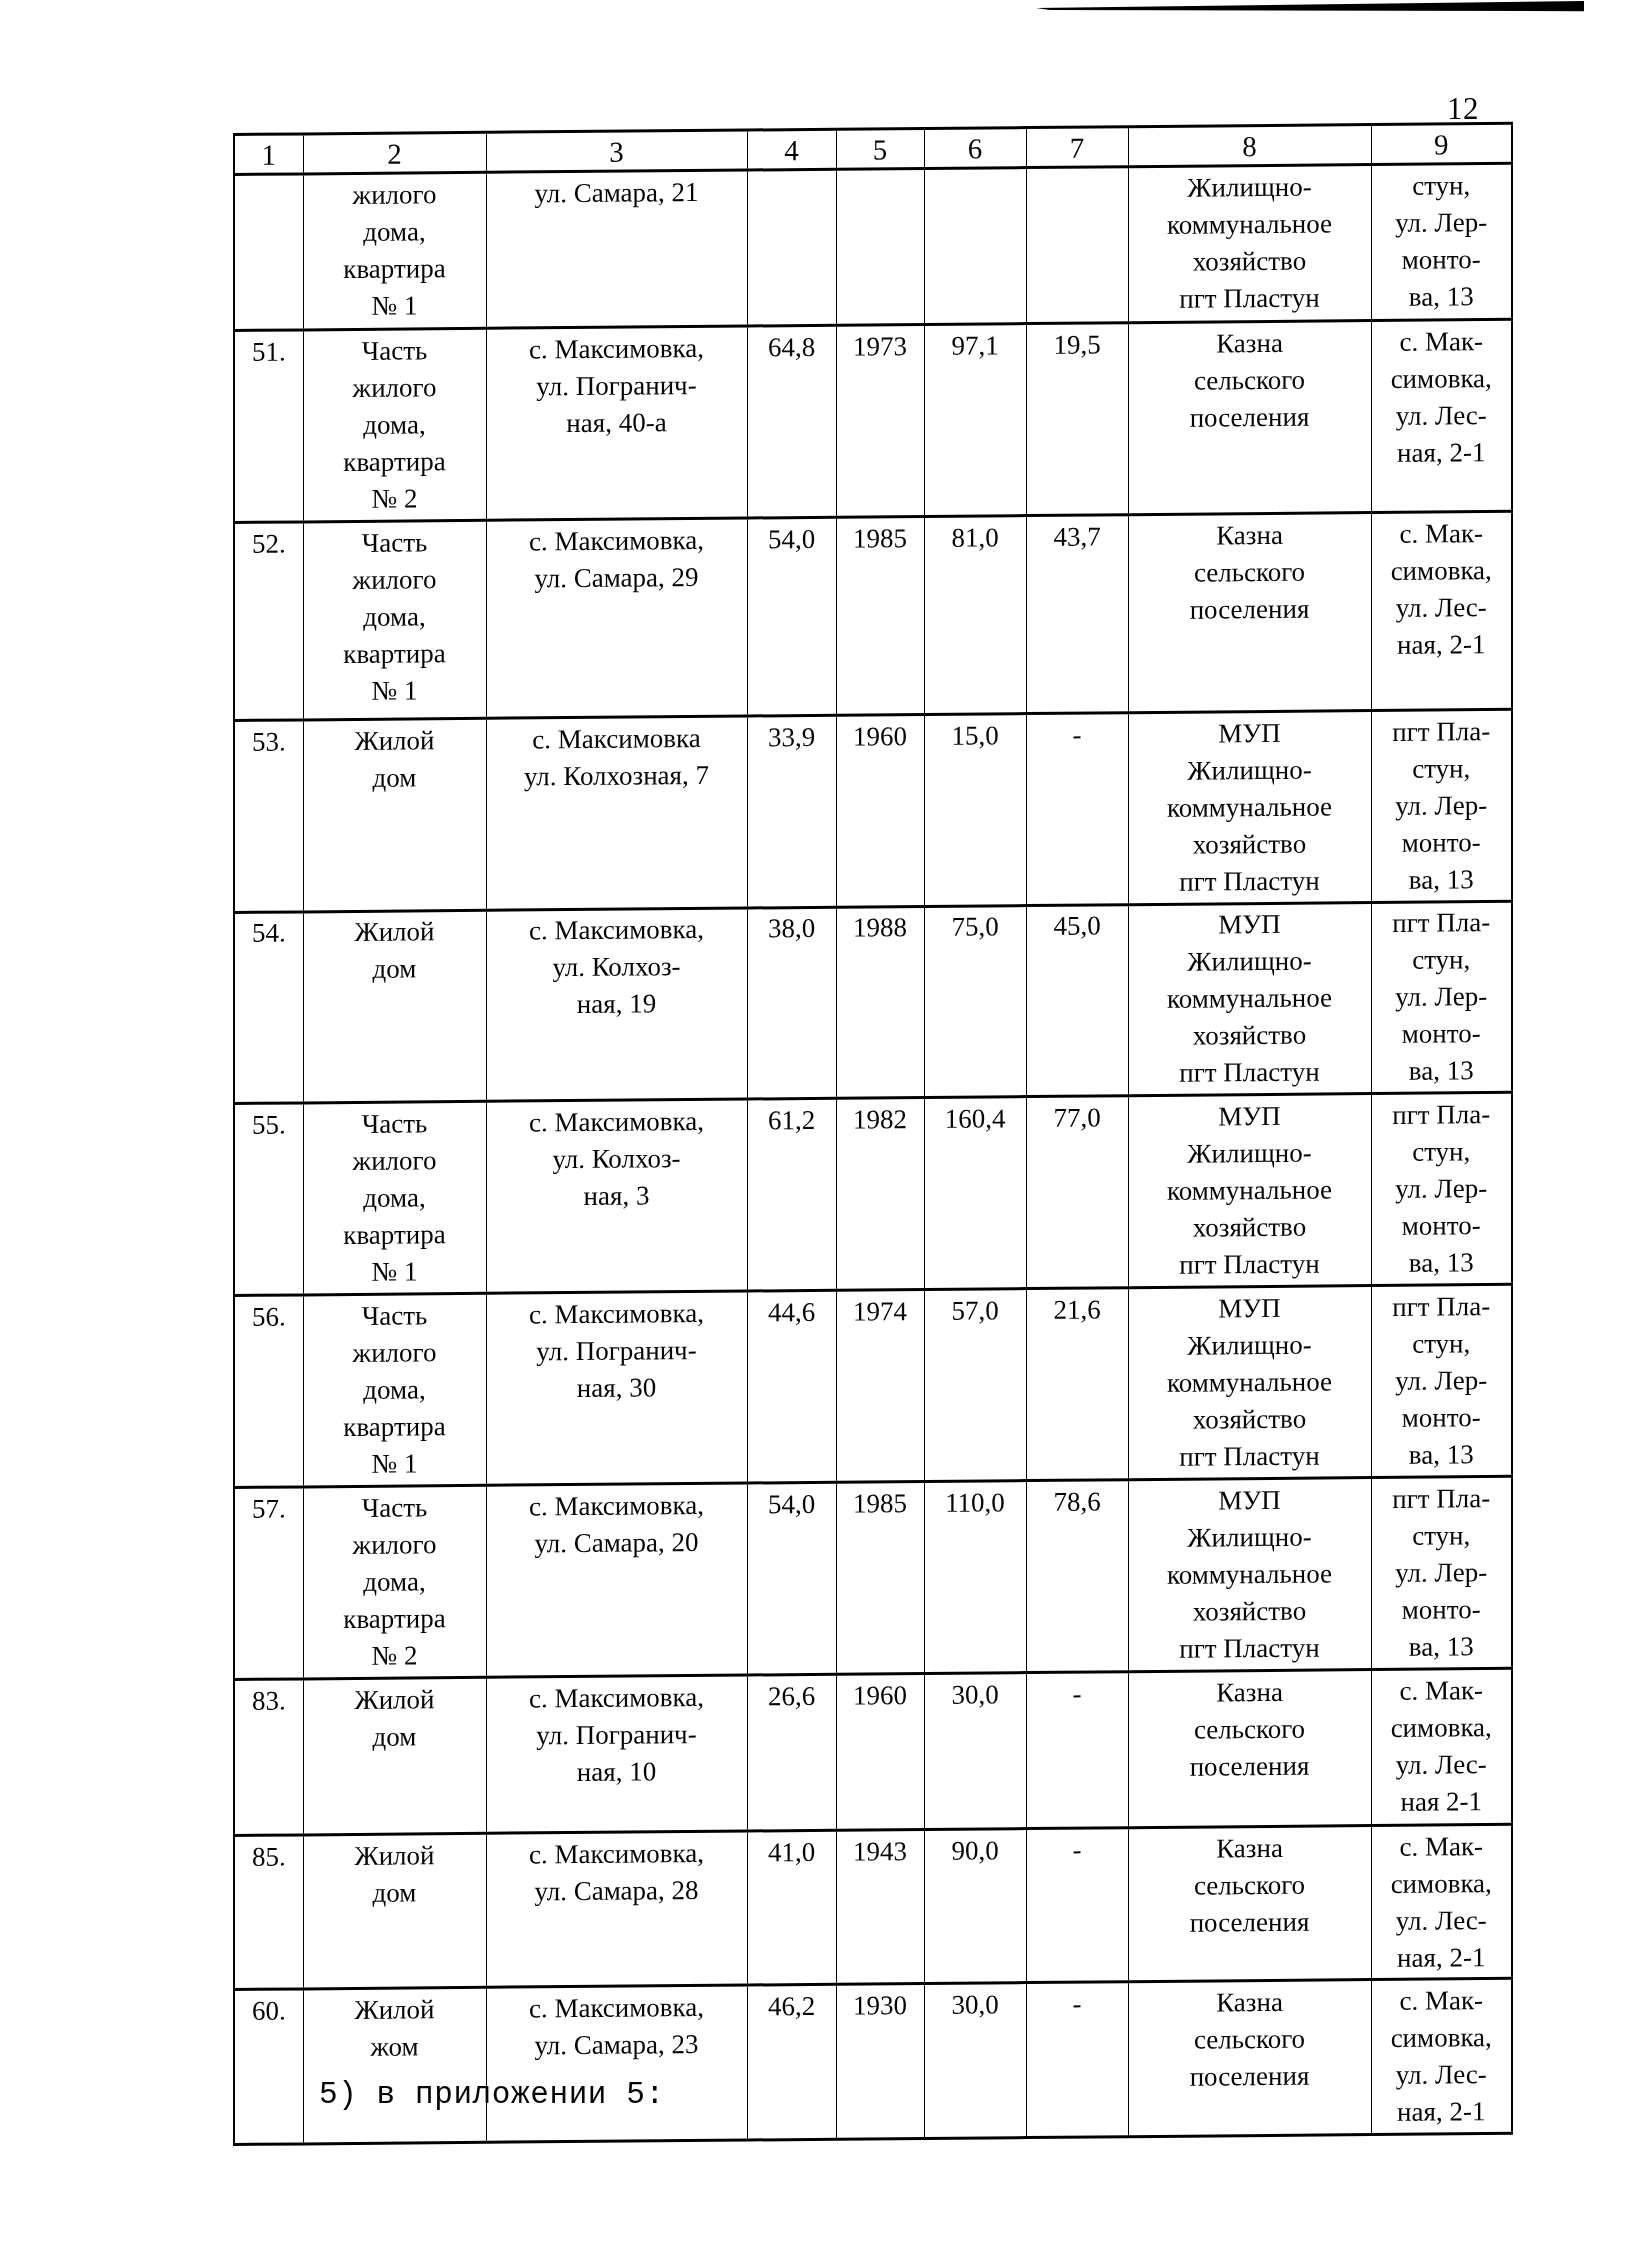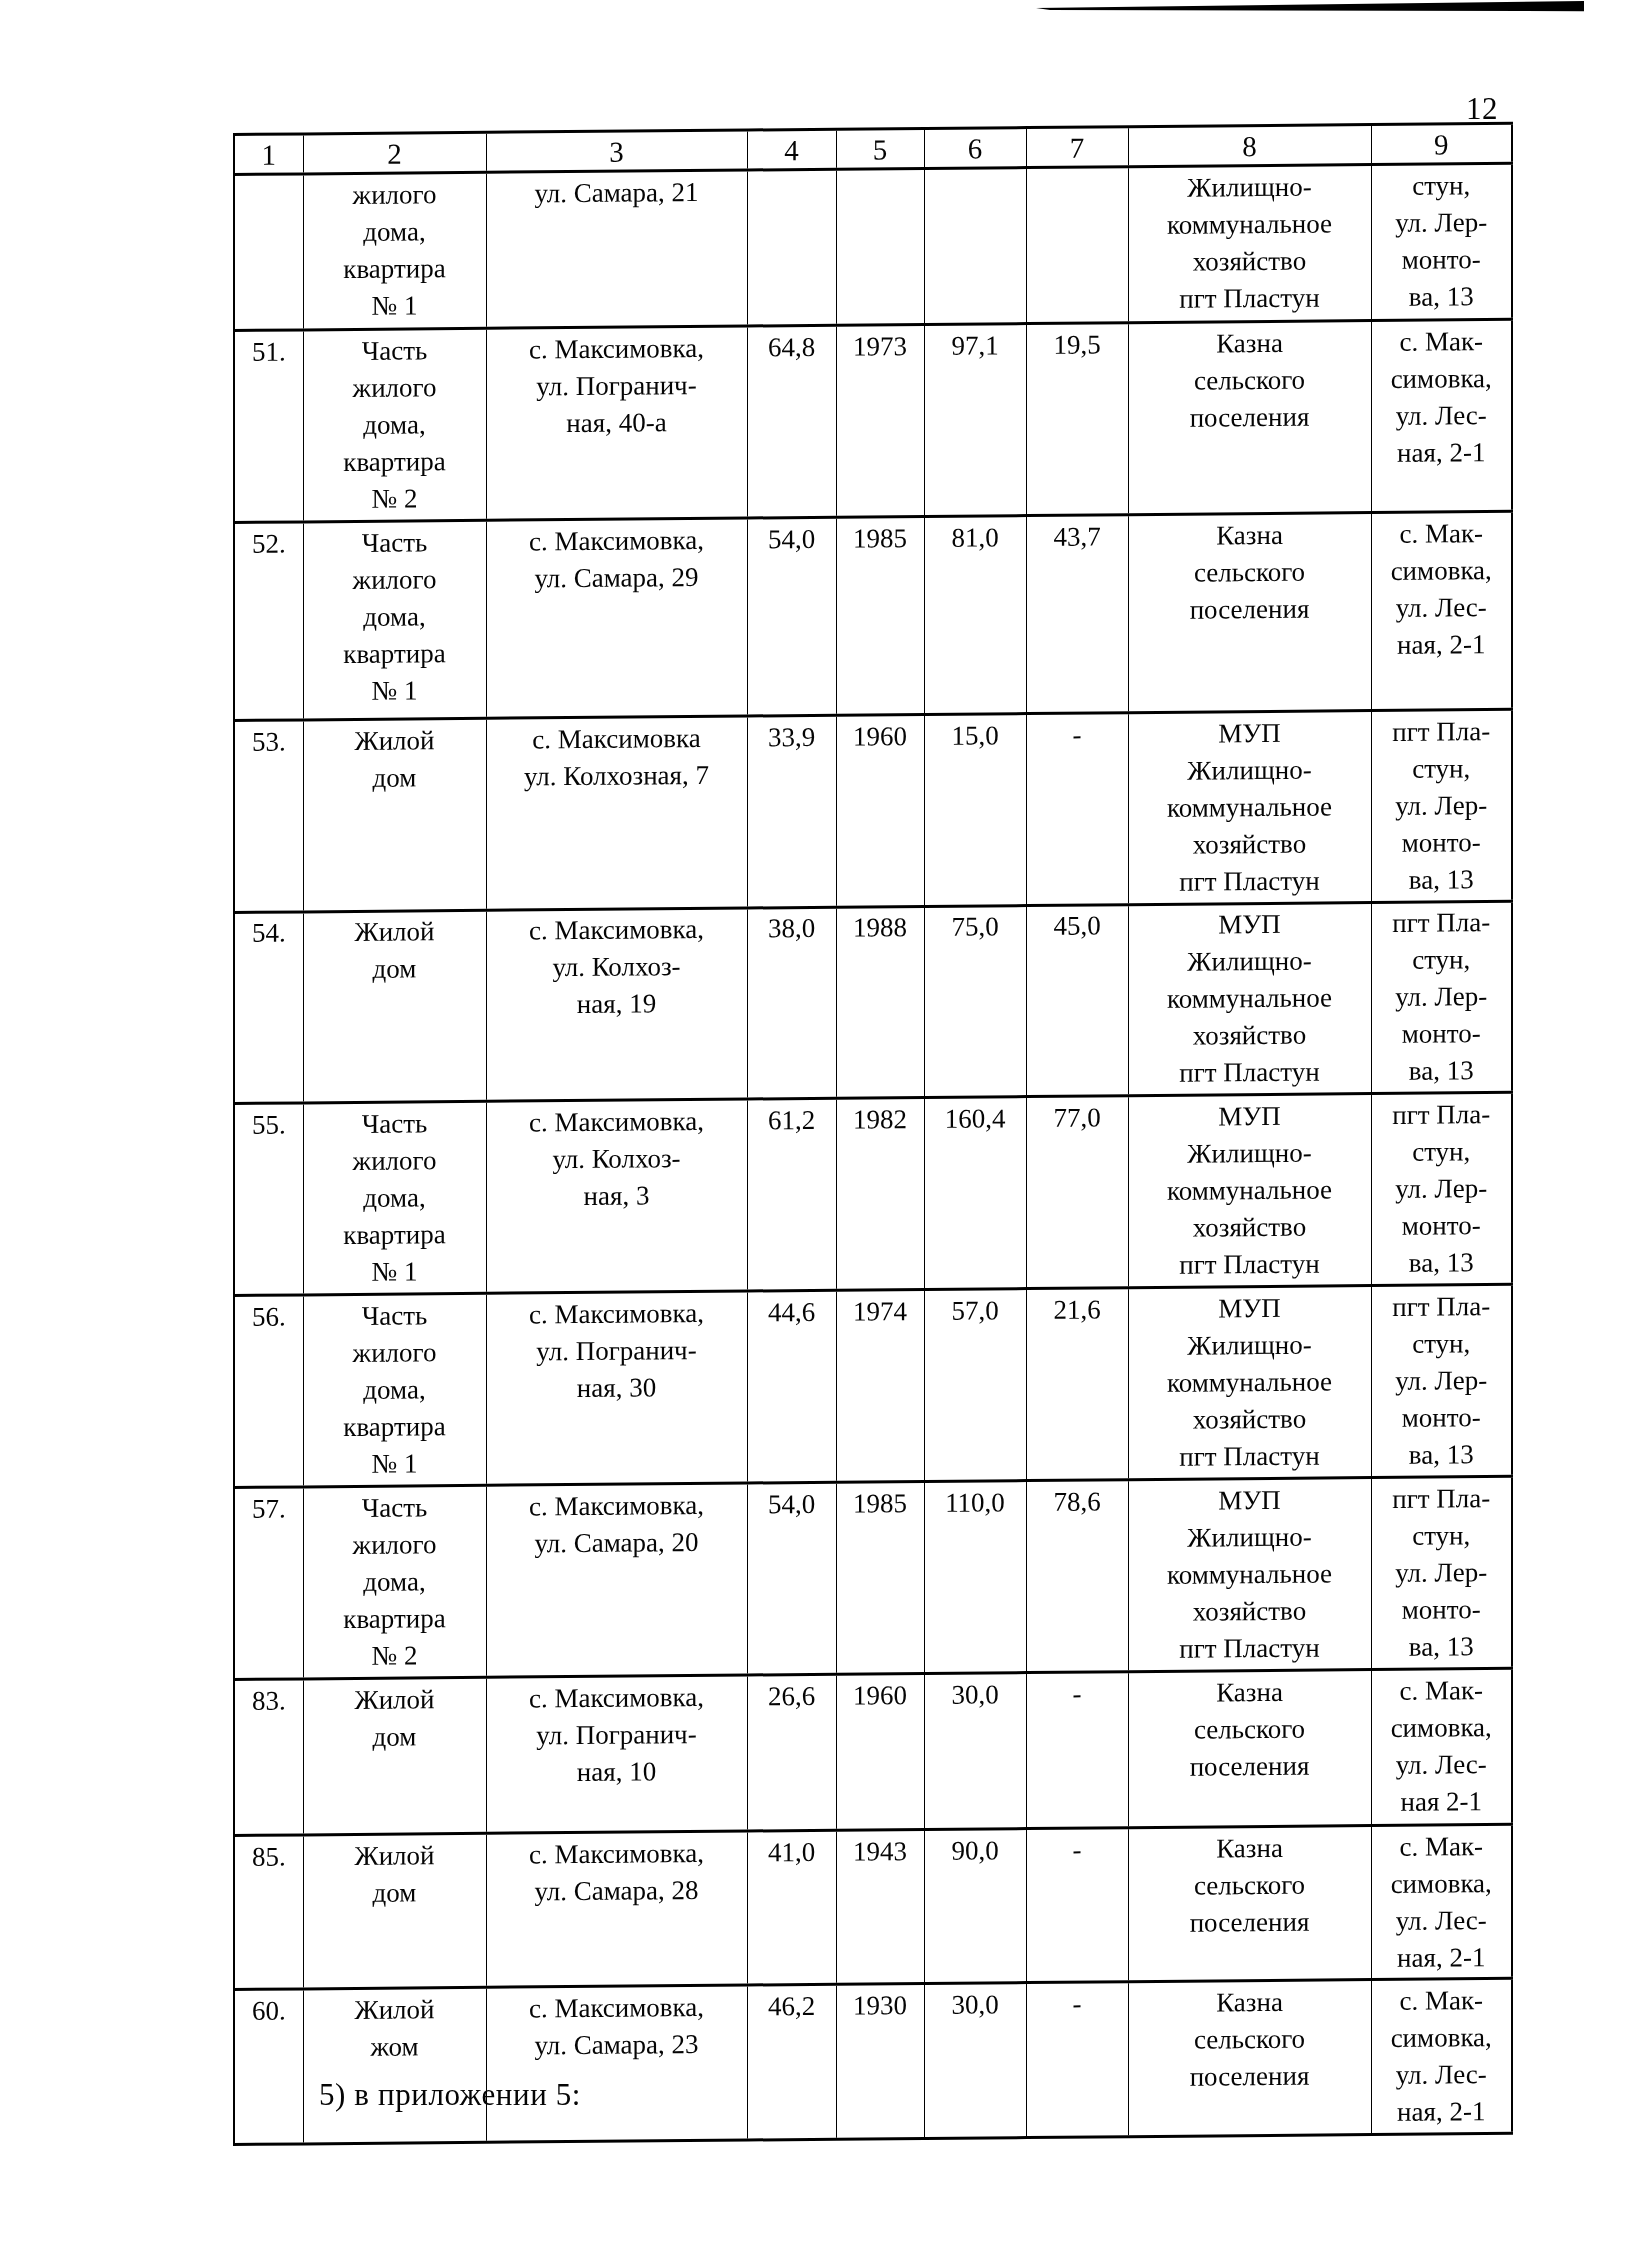--- a/index.html
+++ b/index.html
@@ -4,21 +4,21 @@
 <style>
   html,body{margin:0;padding:0;}
   body{
     width:1628px;height:2261px;position:relative;background:#ffffff;
     font-family:"Liberation Serif","DejaVu Serif",serif;color:#050505;
     overflow:hidden;
   }
   .scan-streak{position:absolute;left:1036px;top:1.3px;width:548px;height:12.7px;}
   .page-number{
     position:absolute;left:1447px;top:91px;width:70px;
-    font-size:31px;text-align:center;letter-spacing:0.6px;
+    font-size:31px;text-align:left;letter-spacing:0.6px;
   }
   .table-wrap{
     position:absolute;left:233px;top:133px;width:1281px;
     transform:skewY(-0.5deg);transform-origin:0 0;
   }
   table.registry{
     border-collapse:collapse;table-layout:fixed;width:1279px;background:#fff;
     border:2.5px solid #000;
   }
   table.registry th, table.registry td{
@@ -39,21 +39,21 @@
   #table-body tr:nth-child(4){height:178px;}
   #table-body tr:nth-child(5){height:183px;}
   #table-body tr:nth-child(6){height:184px;}
   #table-body tr:nth-child(7){height:185px;}
   #table-body tr:nth-child(8){height:185px;}
   #table-body tr:nth-child(9){height:156px;}
   #table-body tr:nth-child(10){height:147px;}
   #table-body tr:nth-child(11){height:147px;}
   .footer-note{
     position:absolute;left:319px;top:2076px;
-    font-size:31px;line-height:38px;letter-spacing:0.6px;
+    font-size:31px;line-height:38px;letter-spacing:0.6px;font-family:Liberation Mono, monospace;
   }
 </style>
 </head>
 <body>
 
 <svg class="scan-streak" viewBox="0 0 860 20" preserveAspectRatio="none" aria-hidden="true">
   <polygon points="0,11 860,0 860,16 22,14" fill="#000"></polygon>
 </svg>
 
 <div class="page-number">12</div>

